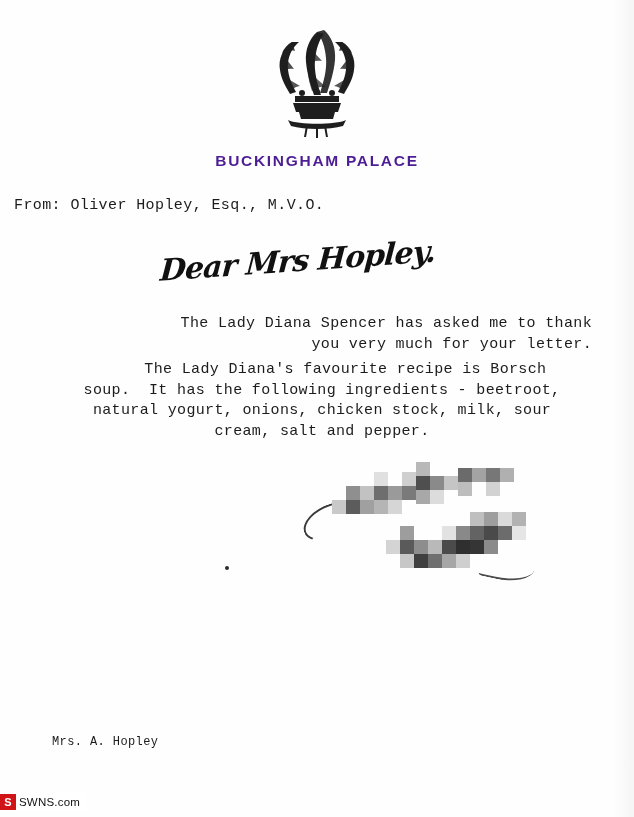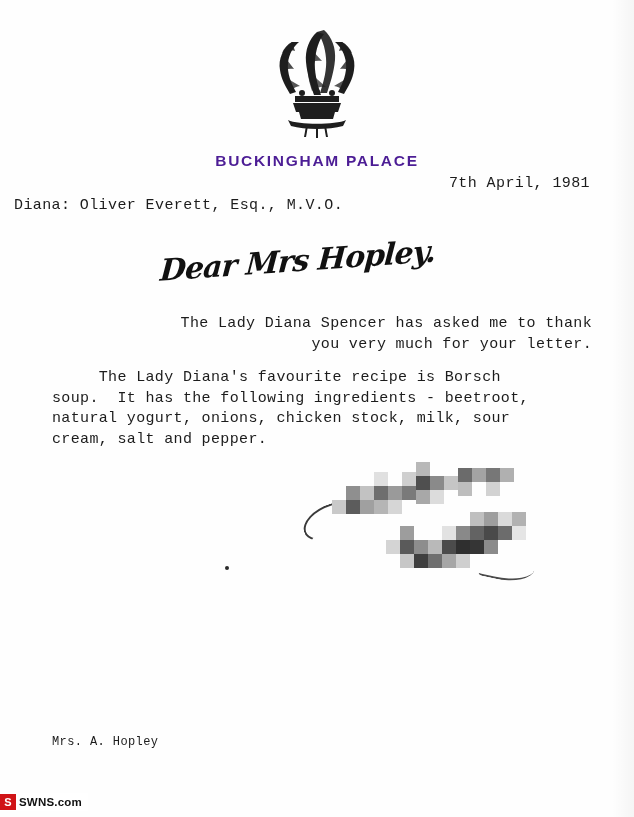--- a/index.html
+++ b/index.html
@@ -88,21 +88,21 @@
     position: absolute;
     left: 52px;
     width: 540px;
     font-size: 15px;
     line-height: 20.5px;
     letter-spacing: 0.35px;
     color: #1c1c1c;
     white-space: pre-wrap;
   }
   #para1 { top: 314px; text-align: right; }
-  #para2 { top: 368px; }
+  #para2 { top: 360px; text-align: center; }
 
   
   .sig-area {
     position: absolute;
     left: 280px;
     top: 462px;
     width: 270px;
     height: 135px;
   }
   .pix {
@@ -169,21 +169,21 @@
     font-family: "Liberation Sans", sans-serif;
     font-size: 11px;
     font-weight: bold;
     display: flex;
     align-items: center;
     justify-content: center;
   }
   .watermark .wm-text {
     font-family: "Liberation Sans", sans-serif;
     font-size: 11.5px;
-    font-weight: bold;
+    font-weight: normal;
     color: #111;
     padding: 0 6px 0 3px;
     letter-spacing: 0.2px;
   }
 
   
   .edge-shade {
     position: absolute;
     right: 0; top: 0; bottom: 0;
     width: 22px;
@@ -228,23 +228,22 @@
           <path d="M44 100 l-2 11 h2 l2 -11 z"></path>
           <path d="M54 101 l0 11 h2 l0 -11 z"></path>
           <path d="M64 100 l2 11 h-2 l-2 -11 z"></path>
         </g>
       </svg>
     </div>
   </div>
 
   <div class="palace-title">BUCKINGHAM PALACE</div>
 
-  <div class="date-line">7th April, 1981</div>
-
-  <div class="from-line">Diana: Oliver Everett, Esq., M.V.O.</div>
+
+  <div class="from-line">From: Oliver Hopley, Esq., M.V.O.</div>
 
   <div class="salutation">Dear Mrs Hopley.</div>
 
   <div class="body-text" id="para1">     The Lady Diana Spencer has asked me to thank
 you very much for your letter.</div>
   <div class="body-text" id="para2">     The Lady Diana's favourite recipe is Borsch
 soup.  It has the following ingredients - beetroot,
 natural yogurt, onions, chicken stock, milk, sour
 cream, salt and pepper.</div>
 

